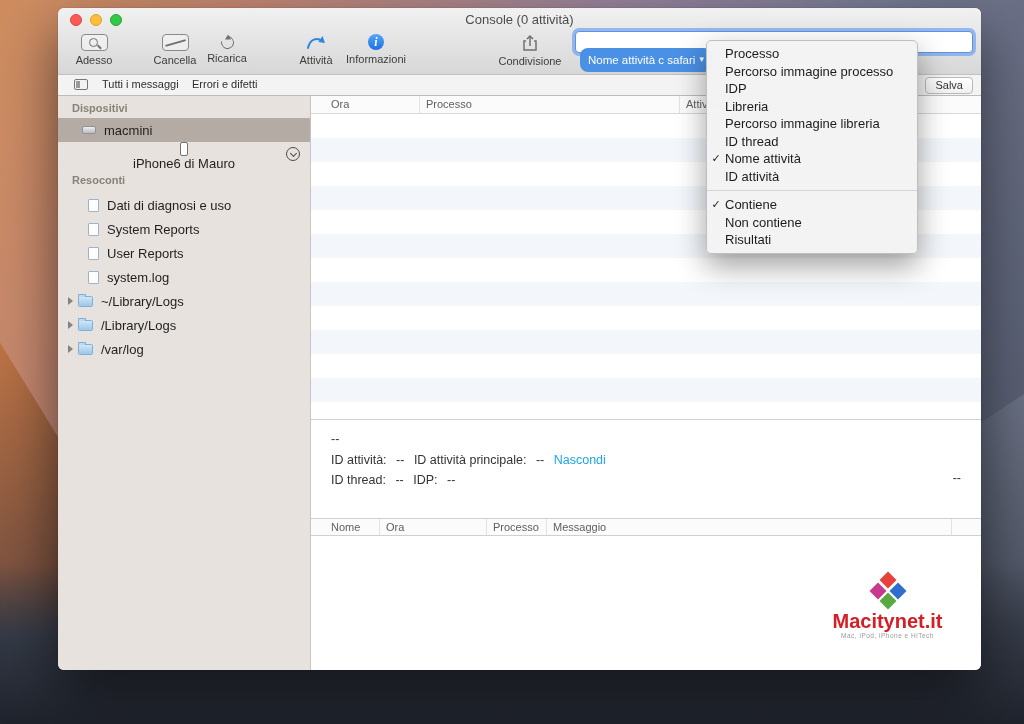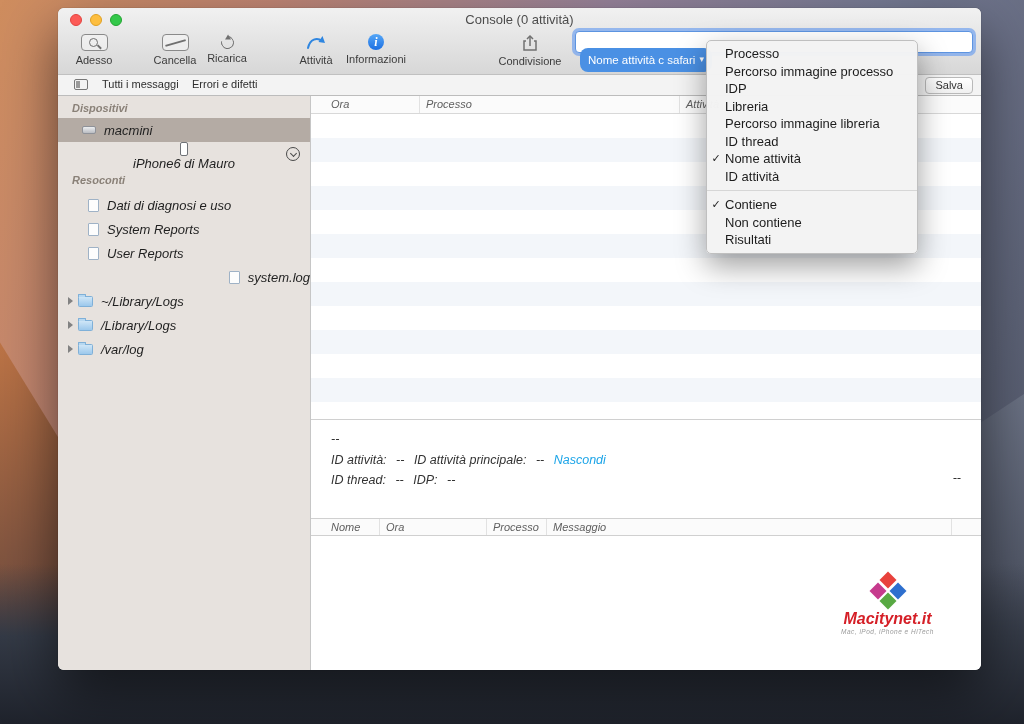--- a/index.html
+++ b/index.html
@@ -50,21 +50,21 @@
 
   
   .filterbar{position:absolute;top:67px;left:0;right:0;height:20px;background:#f3f3f3;border-bottom:1px solid #bcbcbc;}
   .cols-icon{position:absolute;left:16px;top:4px;width:14px;height:11px;border:1px solid #777;border-radius:2px;box-sizing:border-box;}
   .cols-icon::before{content:"";position:absolute;left:1px;top:1px;width:4px;height:7px;background:#9a9a9a;}
   .filter-label{position:absolute;top:3px;font-size:11px;color:#2e2e2e;white-space:nowrap;}
   .save-btn{position:absolute;right:8px;top:2px;height:15px;line-height:15px;padding:0 9px;font-size:11px;color:#333;
     background:linear-gradient(#fff,#f0f0f0);border:1px solid #b9b9b9;border-radius:4px;}
 
   
-  .content{position:absolute;top:88px;left:0;right:0;bottom:0;font-style:italic;}
+  .content{position:absolute;top:88px;left:0;right:0;bottom:0;}
   .sidebar{position:absolute;left:0;top:0;width:252px;bottom:0;background:#e7e2de;border-right:1px solid #c6c6c6;}
   .shead{position:absolute;left:14px;font-size:11px;font-weight:bold;color:#8a8178;}
   .srow{position:absolute;left:0;right:0;height:24px;display:flex;align-items:center;font-size:13px;color:#1f1f1f;}
   .srow.selected{background:#b4aba4;}
   .srow .sp24{width:24px;flex:none;}
   .srow .sp30{width:30px;flex:none;}
   .srow .sp8{width:8px;flex:none;}
   .tri{width:0;height:0;border-left:5px solid #828282;border-top:4px solid transparent;border-bottom:4px solid transparent;margin:0 5px 0 10px;flex:none;}
   .mac-icon{width:14px;height:8px;border-radius:2px;background:linear-gradient(#eceef0,#b9bcc2);border:1px solid #8f9299;flex:none;box-sizing:border-box;}
   .phone-icon{width:8px;height:14px;border-radius:2px;background:#fff;border:1px solid #6f7277;flex:none;box-sizing:border-box;}
@@ -89,21 +89,21 @@
   .bt-header .col{position:absolute;top:2px;font-size:11px;color:#606060;}
 
   
   .watermark{position:absolute;right:6px;top:478px;width:175px;text-align:center;}
   .pinwheel{position:relative;width:34px;height:34px;margin:0 auto 2px auto;}
   .pw{position:absolute;width:12px;height:12px;transform:rotate(45deg);}
   .pw1{left:11px;top:0;background:#e8413c;}
   .pw2{left:21px;top:11px;background:#2e6fce;}
   .pw3{left:11px;top:21px;background:#58a943;}
   .pw4{left:1px;top:11px;background:#c63a8d;}
-  .wm-title{font-size:16px;font-weight:bold;color:#d51f27;line-height:1.1;}
+  .wm-title{font-size:20px;font-weight:bold;color:#d51f27;line-height:1.1;}
   .wm-tag{font-size:6.5px;color:#9a9a9a;letter-spacing:.5px;}
 
   
   .menu{position:absolute;left:648px;top:32px;width:210px;background:rgba(243,243,243,.98);
     border:1px solid #bfbfbf;border-radius:5px;box-shadow:0 12px 30px rgba(0,0,0,.38);padding:4px 0;z-index:50;}
   .mi{display:flex;align-items:center;height:17.5px;font-size:13px;color:#1c1c1c;padding-right:10px;white-space:nowrap;}
   .chk{width:18px;text-align:center;font-size:11px;flex:none;}
   .msep{height:1px;background:#d6d6d6;margin:5px 0;}
 </style>
 </head>
@@ -210,21 +210,21 @@
           <span class="doc-icon"></span>
           <span class="sp8"></span>
           <span>System Reports</span>
         </div>
         <div class="srow" style="top:145px;">
           <span class="sp30"></span>
           <span class="doc-icon"></span>
           <span class="sp8"></span>
           <span>User Reports</span>
         </div>
-        <div class="srow" style="top:169px;justify-content:flex-end;">
+        <div class="srow" style="top:169px;">
           <span class="sp30"></span>
           <span class="doc-icon"></span>
           <span class="sp8"></span>
           <span>system.log</span>
         </div>
         <div class="srow" style="top:193px;">
           <span class="tri"></span>
           <span class="folder-icon"></span>
           <span class="sp8"></span>
           <span>~/Library/Logs</span>

